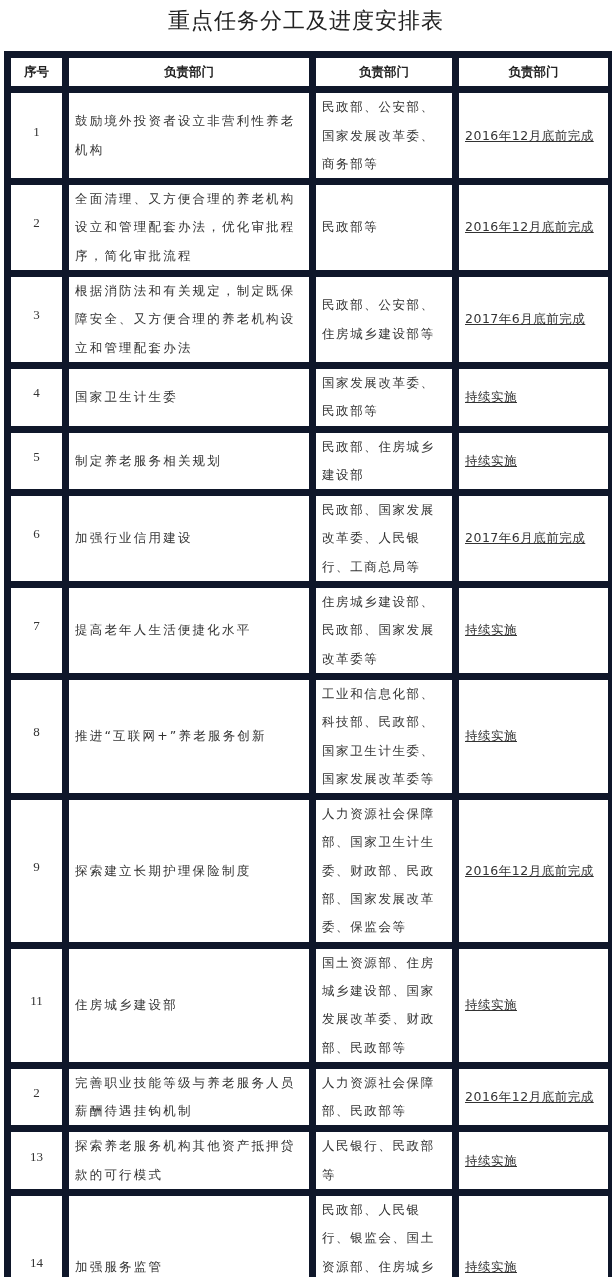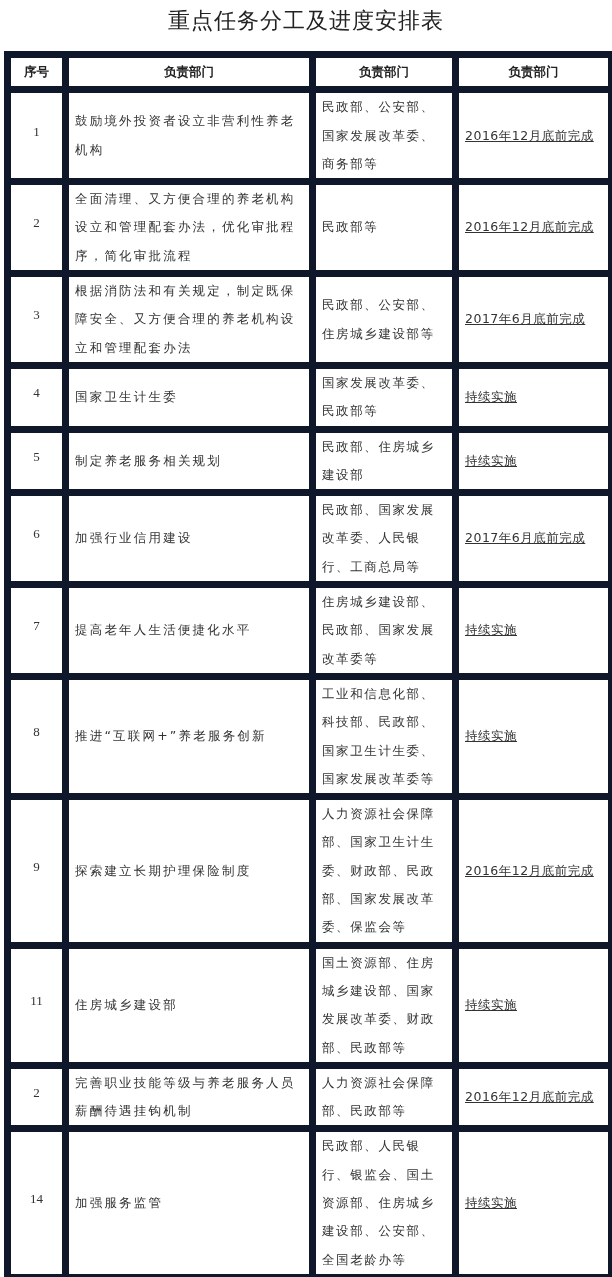--- a/index.html
+++ b/index.html
@@ -99,20 +99,26 @@
         <td class="task">住房城乡建设部</td>
         <td class="dept">国土资源部、住房城乡建设部、国家发展改革委、财政部、民政部等</td>
         <td class="prog">持续实施</td>
       </tr>
       <tr style="height: 57px;">
         <td class="num">2</td>
         <td class="task">完善职业技能等级与养老服务人员薪酬待遇挂钩机制</td>
         <td class="dept">人力资源社会保障部、民政部等</td>
         <td class="prog">2016年12月底前完成</td>
       </tr>
+      <tr style="height: 57px;">
+        <td class="num">13</td>
+        <td class="task">探索养老服务机构其他资产抵押贷款的可行模式</td>
+        <td class="dept">人民银行、民政部等</td>
+        <td class="prog">持续实施</td>
+      </tr>
       <tr style="height: 113px;">
         <td class="num">14</td>
         <td class="task">加强服务监管</td>
         <td class="dept">民政部、人民银行、银监会、国土资源部、住房城乡建设部、公安部、全国老龄办等</td>
         <td class="prog">持续实施</td>
       </tr>
     </tbody>
 </table>
 
 </body></html>

